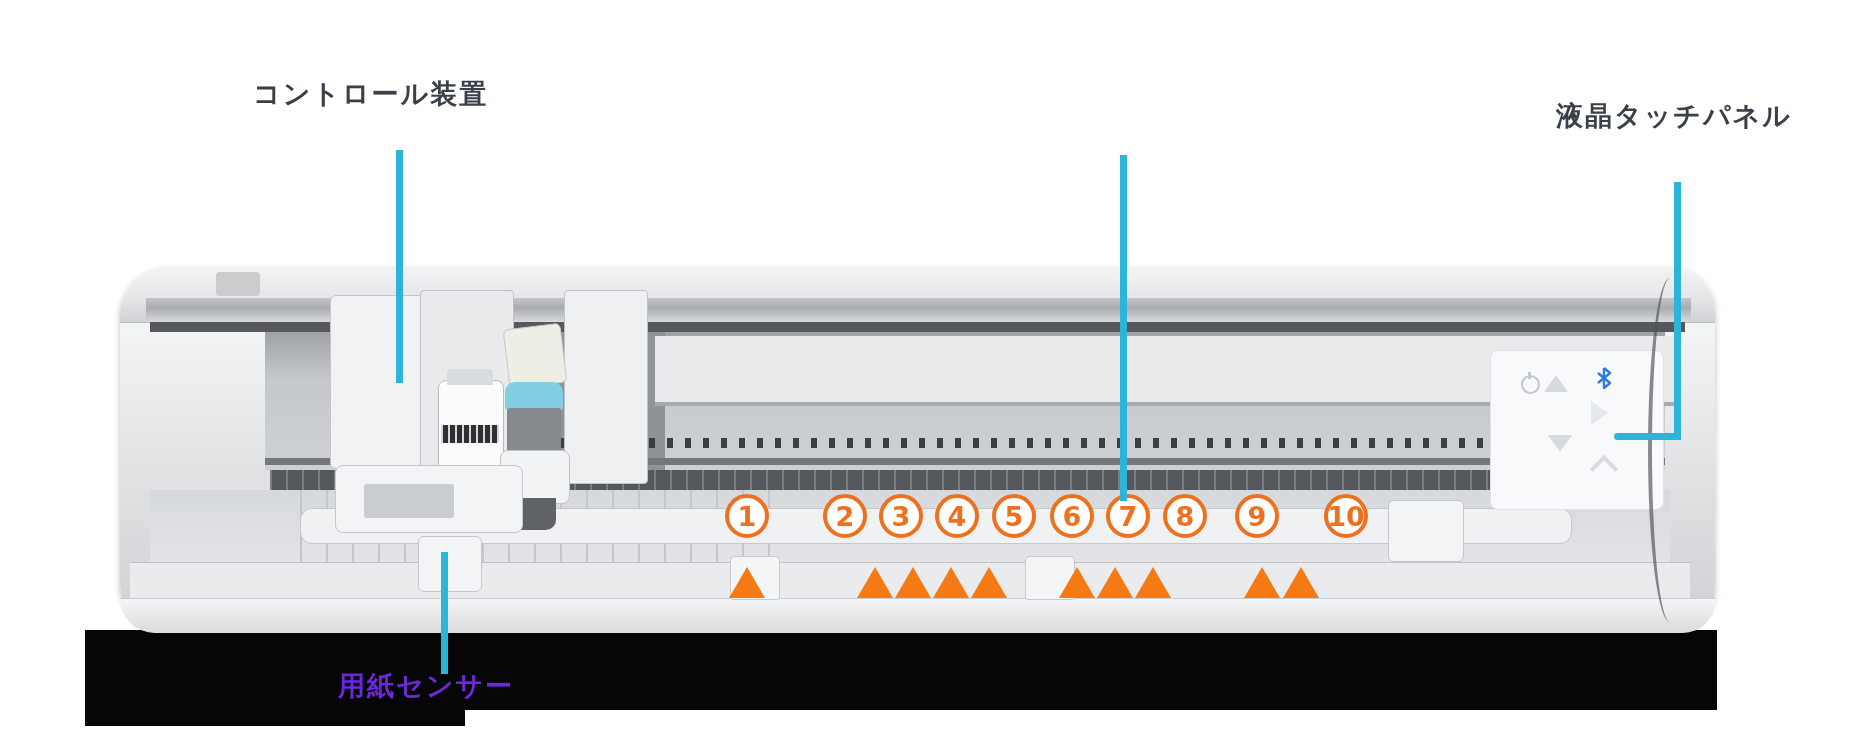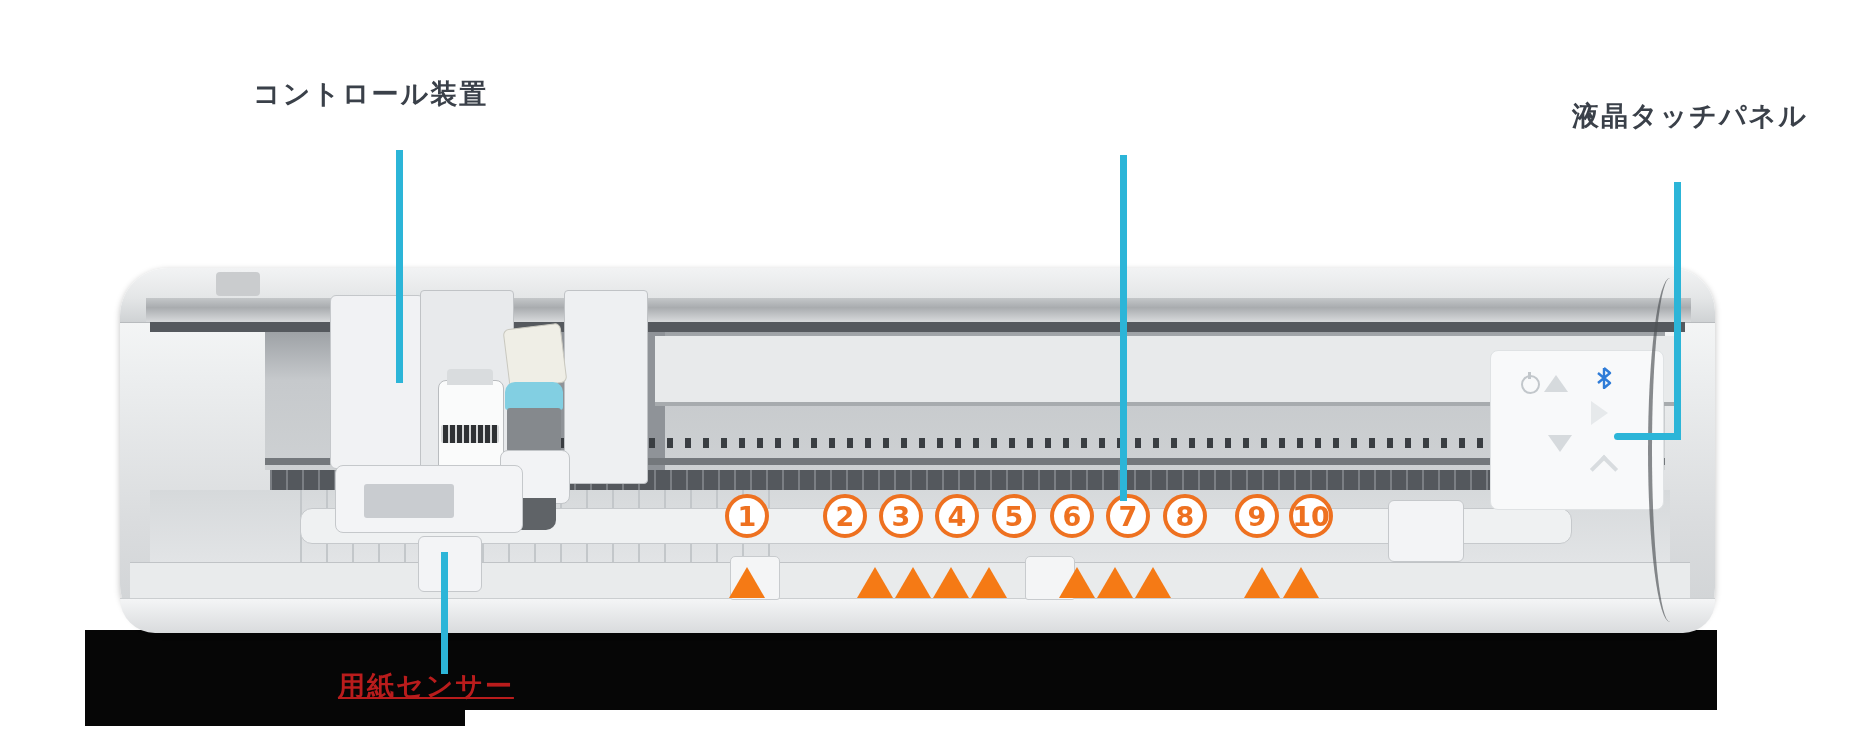--- a/index.html
+++ b/index.html
@@ -2,21 +2,21 @@
 <html><head>
 <meta charset="utf-8">
 <style>
   html,body{margin:0;padding:0;background:#ffffff;}
   #stage{position:relative;width:1855px;height:755px;background:#ffffff;overflow:hidden;
          font-family:"DejaVu Sans",sans-serif;}
 
   
   .callout-label{position:absolute;font-weight:bold;font-size:27px;letter-spacing:2px;
                  color:#3a4049;white-space:nowrap;}
-  .callout-label.light{color:#b91c1c;text-decoration:underline;}
+  .callout-label.light{color:#6d28d9;}
 
   
   .cline{position:absolute;background:#2cb5d8;}
   .cline.v{width:7px;}
   .cline.h{height:7px;border-radius:4px 0 0 4px;}
 
   
   .shadow1{position:absolute;left:85px;top:630px;width:1632px;height:80px;background:#060606;}
   .shadow2{position:absolute;left:85px;top:630px;width:380px;height:96px;background:#060606;}
 
@@ -184,35 +184,35 @@
 
   <div class="numcircle" style="left: 747px;">1</div>
     <div class="numcircle" style="left: 845px;">2</div>
     <div class="numcircle" style="left: 901px;">3</div>
     <div class="numcircle" style="left: 957px;">4</div>
     <div class="numcircle" style="left: 1014px;">5</div>
     <div class="numcircle" style="left: 1072px;">6</div>
     <div class="numcircle" style="left: 1128px;">7</div>
     <div class="numcircle" style="left: 1185px;">8</div>
     <div class="numcircle" style="left: 1257px;">9</div>
-    <div class="numcircle" style="left: 1311px;">10</div>
+    <div class="numcircle" style="left: 1346px;">10</div>
   <div class="marker" style="left: 747px;"></div>
     <div class="marker" style="left: 875px;"></div>
     <div class="marker" style="left: 913px;"></div>
     <div class="marker" style="left: 951px;"></div>
     <div class="marker" style="left: 989px;"></div>
     <div class="marker" style="left: 1077px;"></div>
     <div class="marker" style="left: 1115px;"></div>
     <div class="marker" style="left: 1153px;"></div>
     <div class="marker" style="left: 1262px;"></div>
     <div class="marker" style="left: 1301px;"></div>
 
   <div class="cline v" style="left:396px;top:150px;height:233px;"></div>
   <div class="cline v" style="left:1120px;top:155px;height:346px;"></div>
   <div class="cline v" style="left:1674px;top:182px;height:258px;"></div>
   <div class="cline h" style="left:1614px;top:433px;width:67px;"></div>
   <div class="cline v" style="left:441px;top:552px;height:122px;"></div>
 
   <div class="callout-label" style="left:253px;top:76px;">コントロール装置</div>
-  <div class="callout-label" style="left:1556px;top:98px;margin-left:16px;">液晶タッチパネル</div>
+  <div class="callout-label" style="left:1556px;top:98px;">液晶タッチパネル</div>
   <div class="callout-label light" style="left:338px;top:668px;">用紙センサー</div>
 
 </div>
 
 </body></html>

